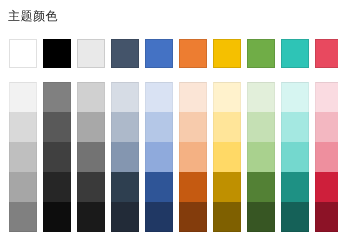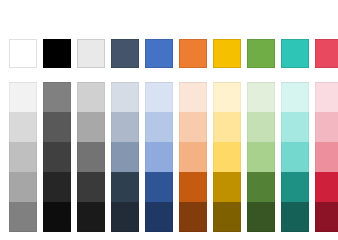--- a/index.html
+++ b/index.html
@@ -80,20 +80,21 @@
   }
   .variant-col .variant-cell:last-child {
     border-bottom: 1px solid rgba(0,0,0,0.07);
   }
 </style>
 </head>
 <body>
 
 <div class="panel">
 
+  <div class="panel-title">主题颜色</div>
 
   <div class="swatch-row">
       <div class="swatch-cell">
         <div class="swatch-base" title="#FFFFFF" style="background: rgb(255, 255, 255);"></div>
       </div>
       <div class="swatch-cell">
         <div class="swatch-base" title="#000000" style="background: rgb(0, 0, 0);"></div>
       </div>
       <div class="swatch-cell">
         <div class="swatch-base" title="#E9E9E9" style="background: rgb(233, 233, 233);"></div>

